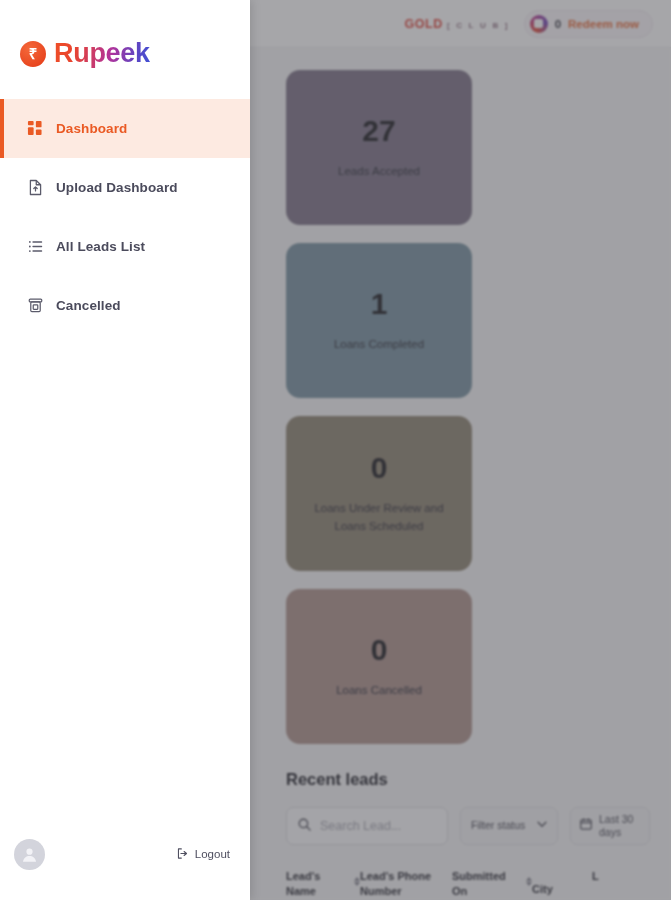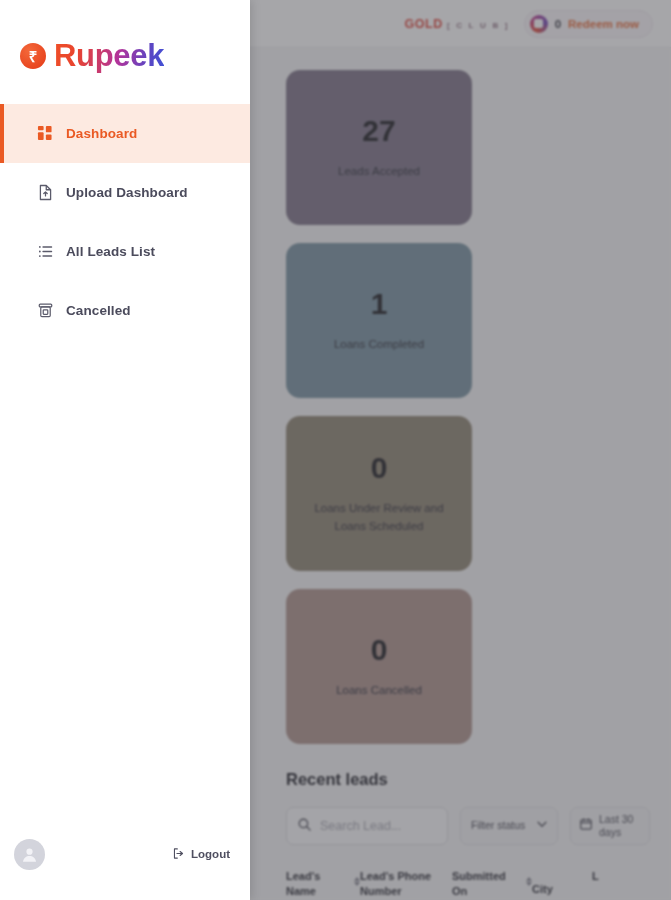--- a/index.html
+++ b/index.html
@@ -100,49 +100,49 @@
     box-shadow:2px 0 9px rgba(0,0,0,.13);
   }
   .logo-wrap{ display:flex; align-items:center; gap:8px; padding:38px 0 30px 20px; }
   .logo-mark{
     width:26px;height:26px;border-radius:50%;
     background:radial-gradient(circle at 35% 30%,#f4683a,#e8451f 75%);
     display:flex;align-items:center;justify-content:center;
     font-size:15px;color:#fff;font-weight:bold;line-height:1;
   }
   .logo-text{
-    font-size:31px; font-weight:bold; letter-spacing:-.3px;
+    font-size:27px; font-weight:bold; letter-spacing:-.3px;
     background:linear-gradient(100deg,#ef4f27 0%,#e8442f 22%,#b2339a 58%,#5b46c4 85%,#3f51d6 100%);
     -webkit-background-clip:text; background-clip:text; color:transparent;
   }
 
   .nav{ display:flex; flex-direction:column; }
   .nav-item{
     display:flex; align-items:center; gap:12px;
-    height:59px; padding-left:36px; position:relative;
+    height:59px; padding-left:26px; position:relative;
     color:#4b4b5c; font-size:13.5px; font-weight:600; letter-spacing:.1px;
     cursor:pointer;
   }
   .nav-item.active{ background:#fdeae1; color:#ea5a24; }
   .nav-item.active::before{
     content:""; position:absolute; left:0; top:0; bottom:0; width:4px; background:#ea5a24;
   }
   .nav-ico{ width:18px;height:18px;flex:0 0 18px;display:flex;align-items:center;justify-content:center; }
   .nav-ico svg{ width:17px;height:17px; }
 
   .side-spacer{ flex:1; }
   .side-footer{
     display:flex; align-items:center; justify-content:space-between;
     padding:0 20px 0 14px; height:92px;
   }
   .avatar{
     width:31px;height:31px;border-radius:50%;background:#d3d4dc;
     display:flex;align-items:center;justify-content:center;
   }
-  .logout{ display:flex; align-items:center; gap:6px; color:#4f4f60; font-size:11.5px; font-weight:700; cursor:pointer; }
+  .logout{ display:flex; align-items:center; gap:6px; color:#4f4f60; font-size:11.5px; font-weight:400; cursor:pointer; }
 </style>
 </head>
 <body>
 
 <div id="main-content">
 
   <div class="top-header">
     <div class="gold-club">
       <span class="gold-word">GOLD</span>
       <span class="club-word">[ C L U B ]</span>

